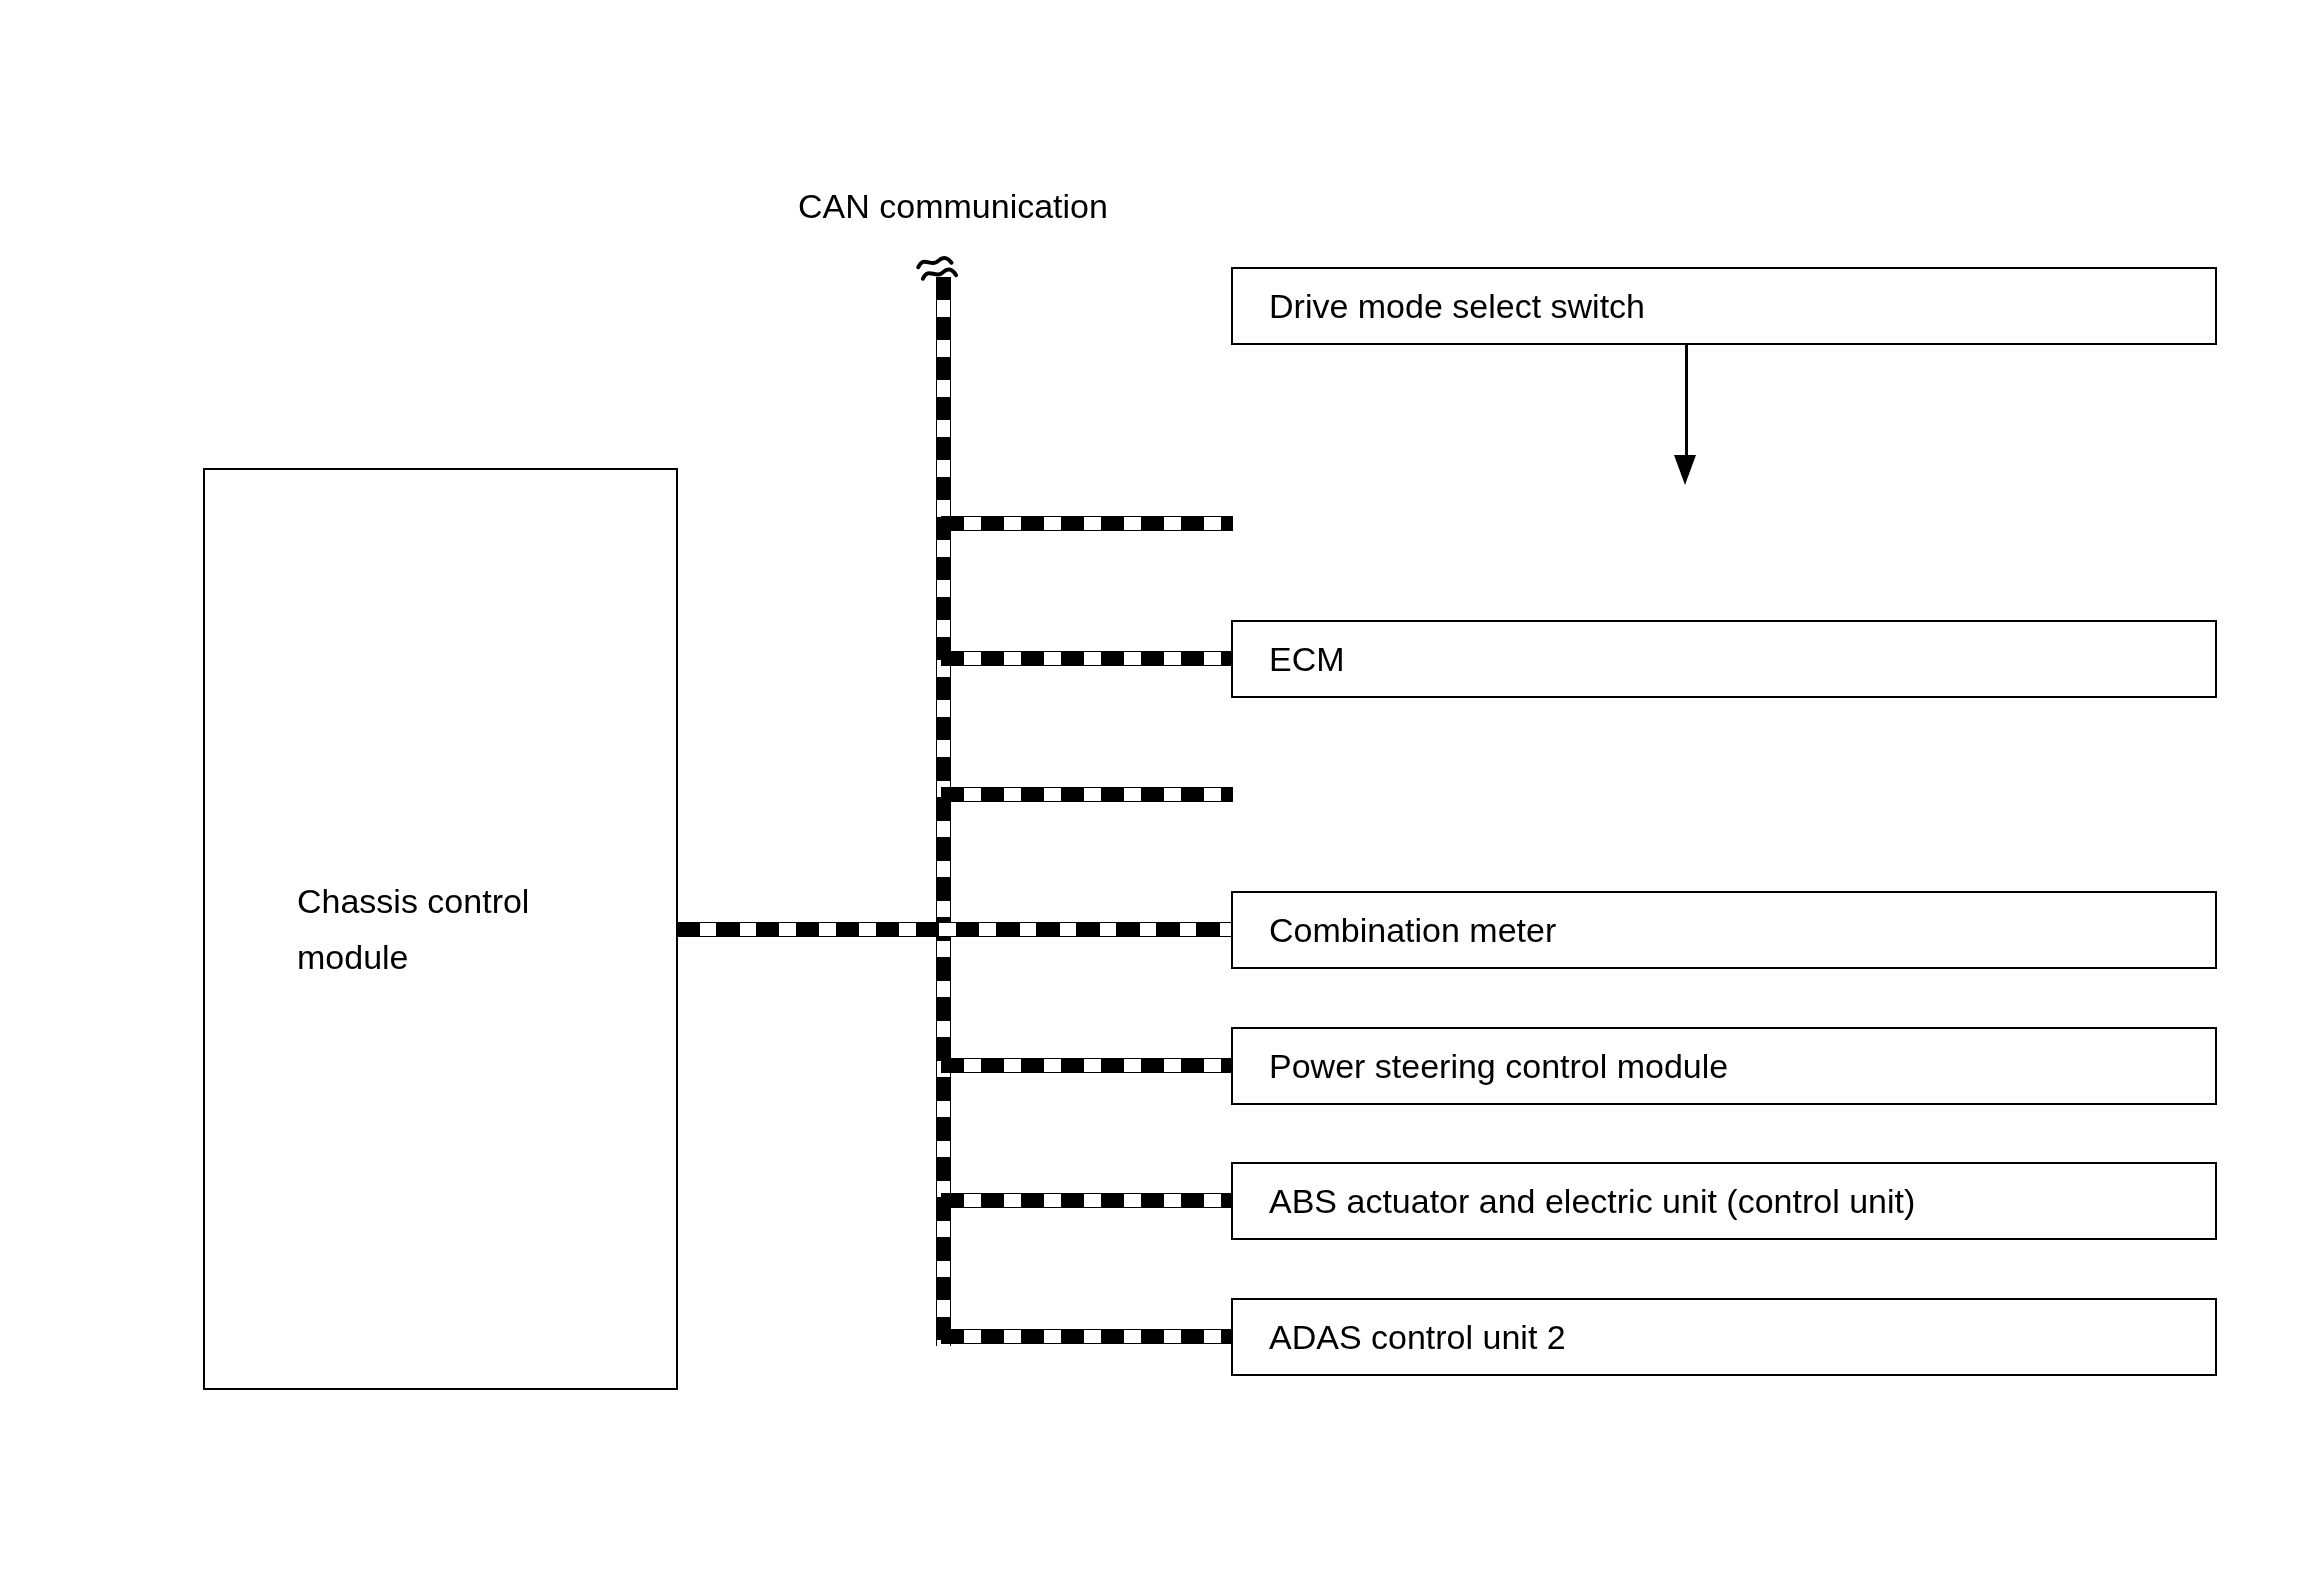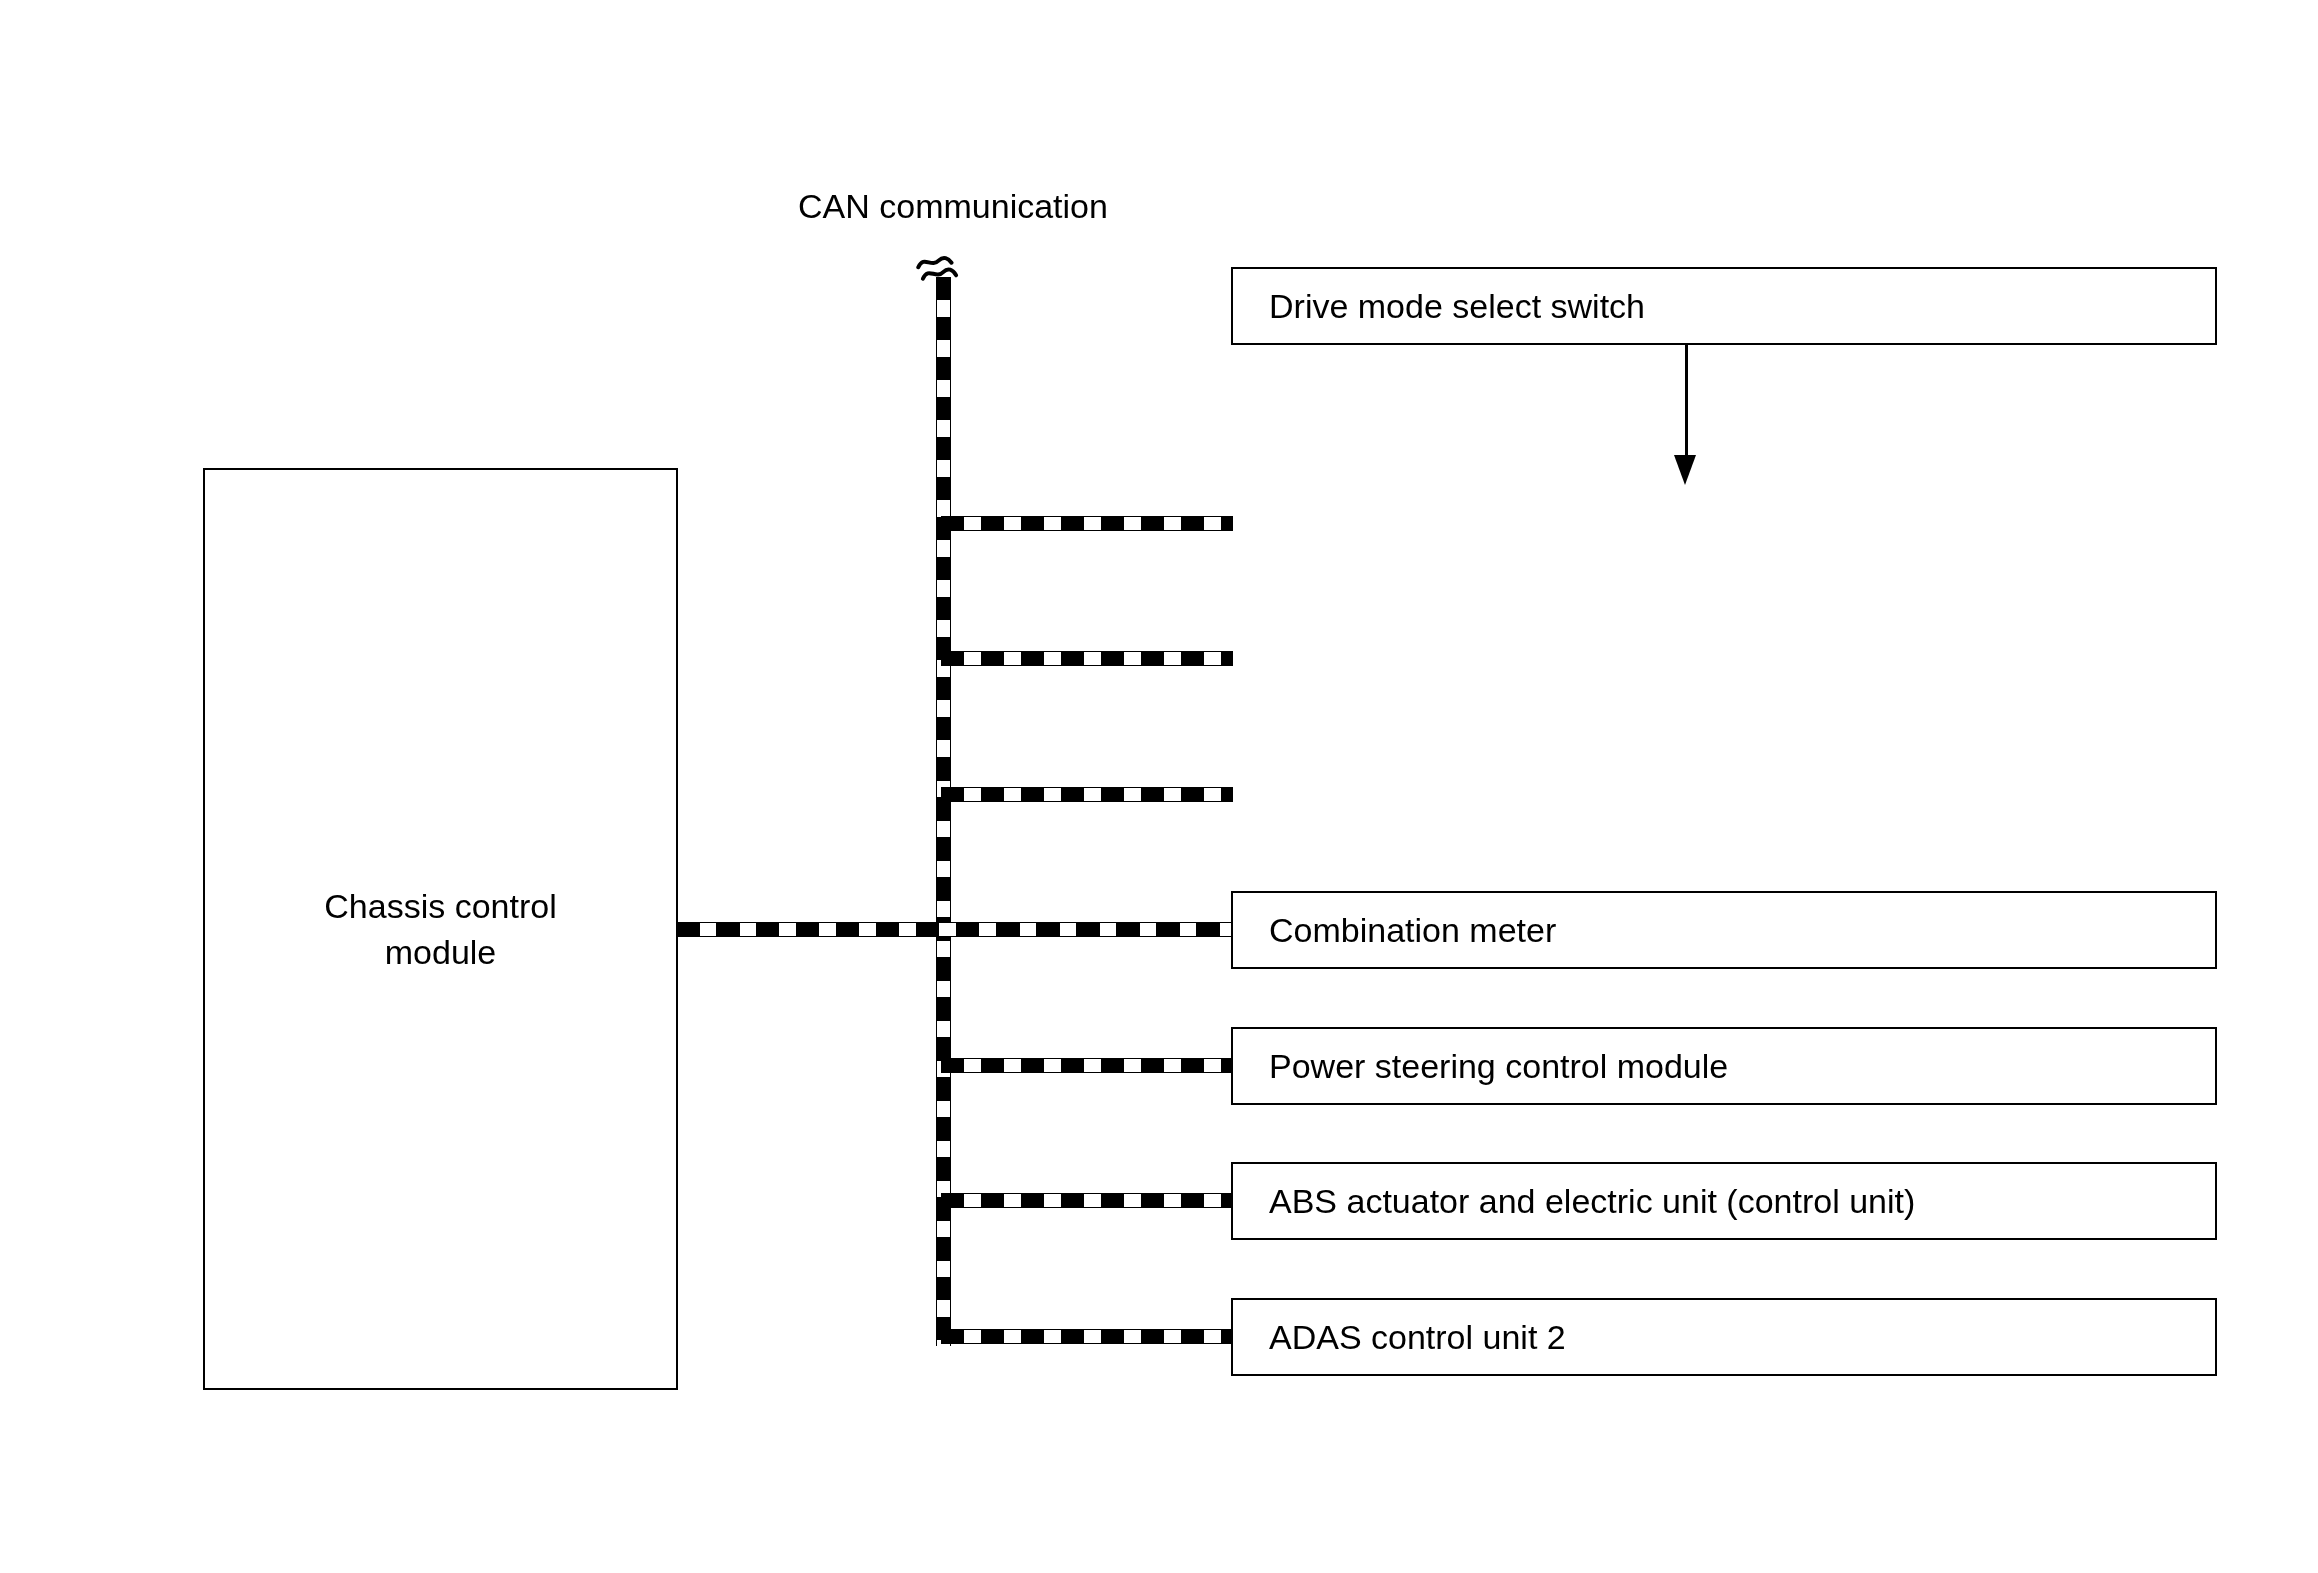--- a/index.html
+++ b/index.html
@@ -42,22 +42,22 @@
     padding-left:36px;
     font-size:34px;
     white-space:nowrap;
   }
   .chassis{
     left:203px;top:468px;width:475px;height:922px;
     display:flex;align-items:center;justify-content:center;
   }
   .chassis .label{
     width:287px;
-    text-align:center;
-    font-size:34px;line-height:46px;
+    text-align:left;
+    font-size:34px;line-height:56px;
   }
   .arrow-shaft{
     position:absolute;
     left:1685px;top:345px;width:2.9px;height:110px;
     background:#000;
   }
   .arrow-head{
     position:absolute;
     left:1674px;top:455px;width:0;height:0;
     border-left:11.5px solid transparent;
@@ -93,20 +93,23 @@
     <div class="label">Chassis control module</div>
   </div>
 
   <div class="box module" style="top:267px;">
     <span>Drive mode select switch</span>
   </div>
 
   <div class="arrow-shaft"></div>
   <div class="arrow-head"></div>
 
+  <div class="box module" style="top:620px;">
+    <span>ECM</span>
+  </div>
   <div class="box module" style="top:891px;">
     <span>Combination meter</span>
   </div>
   <div class="box module" style="top:1027px;">
     <span>Power steering control module</span>
   </div>
   <div class="box module" style="top:1162px;">
     <span>ABS actuator and electric unit (control unit)</span>
   </div>
   <div class="box module" style="top:1298px;">

